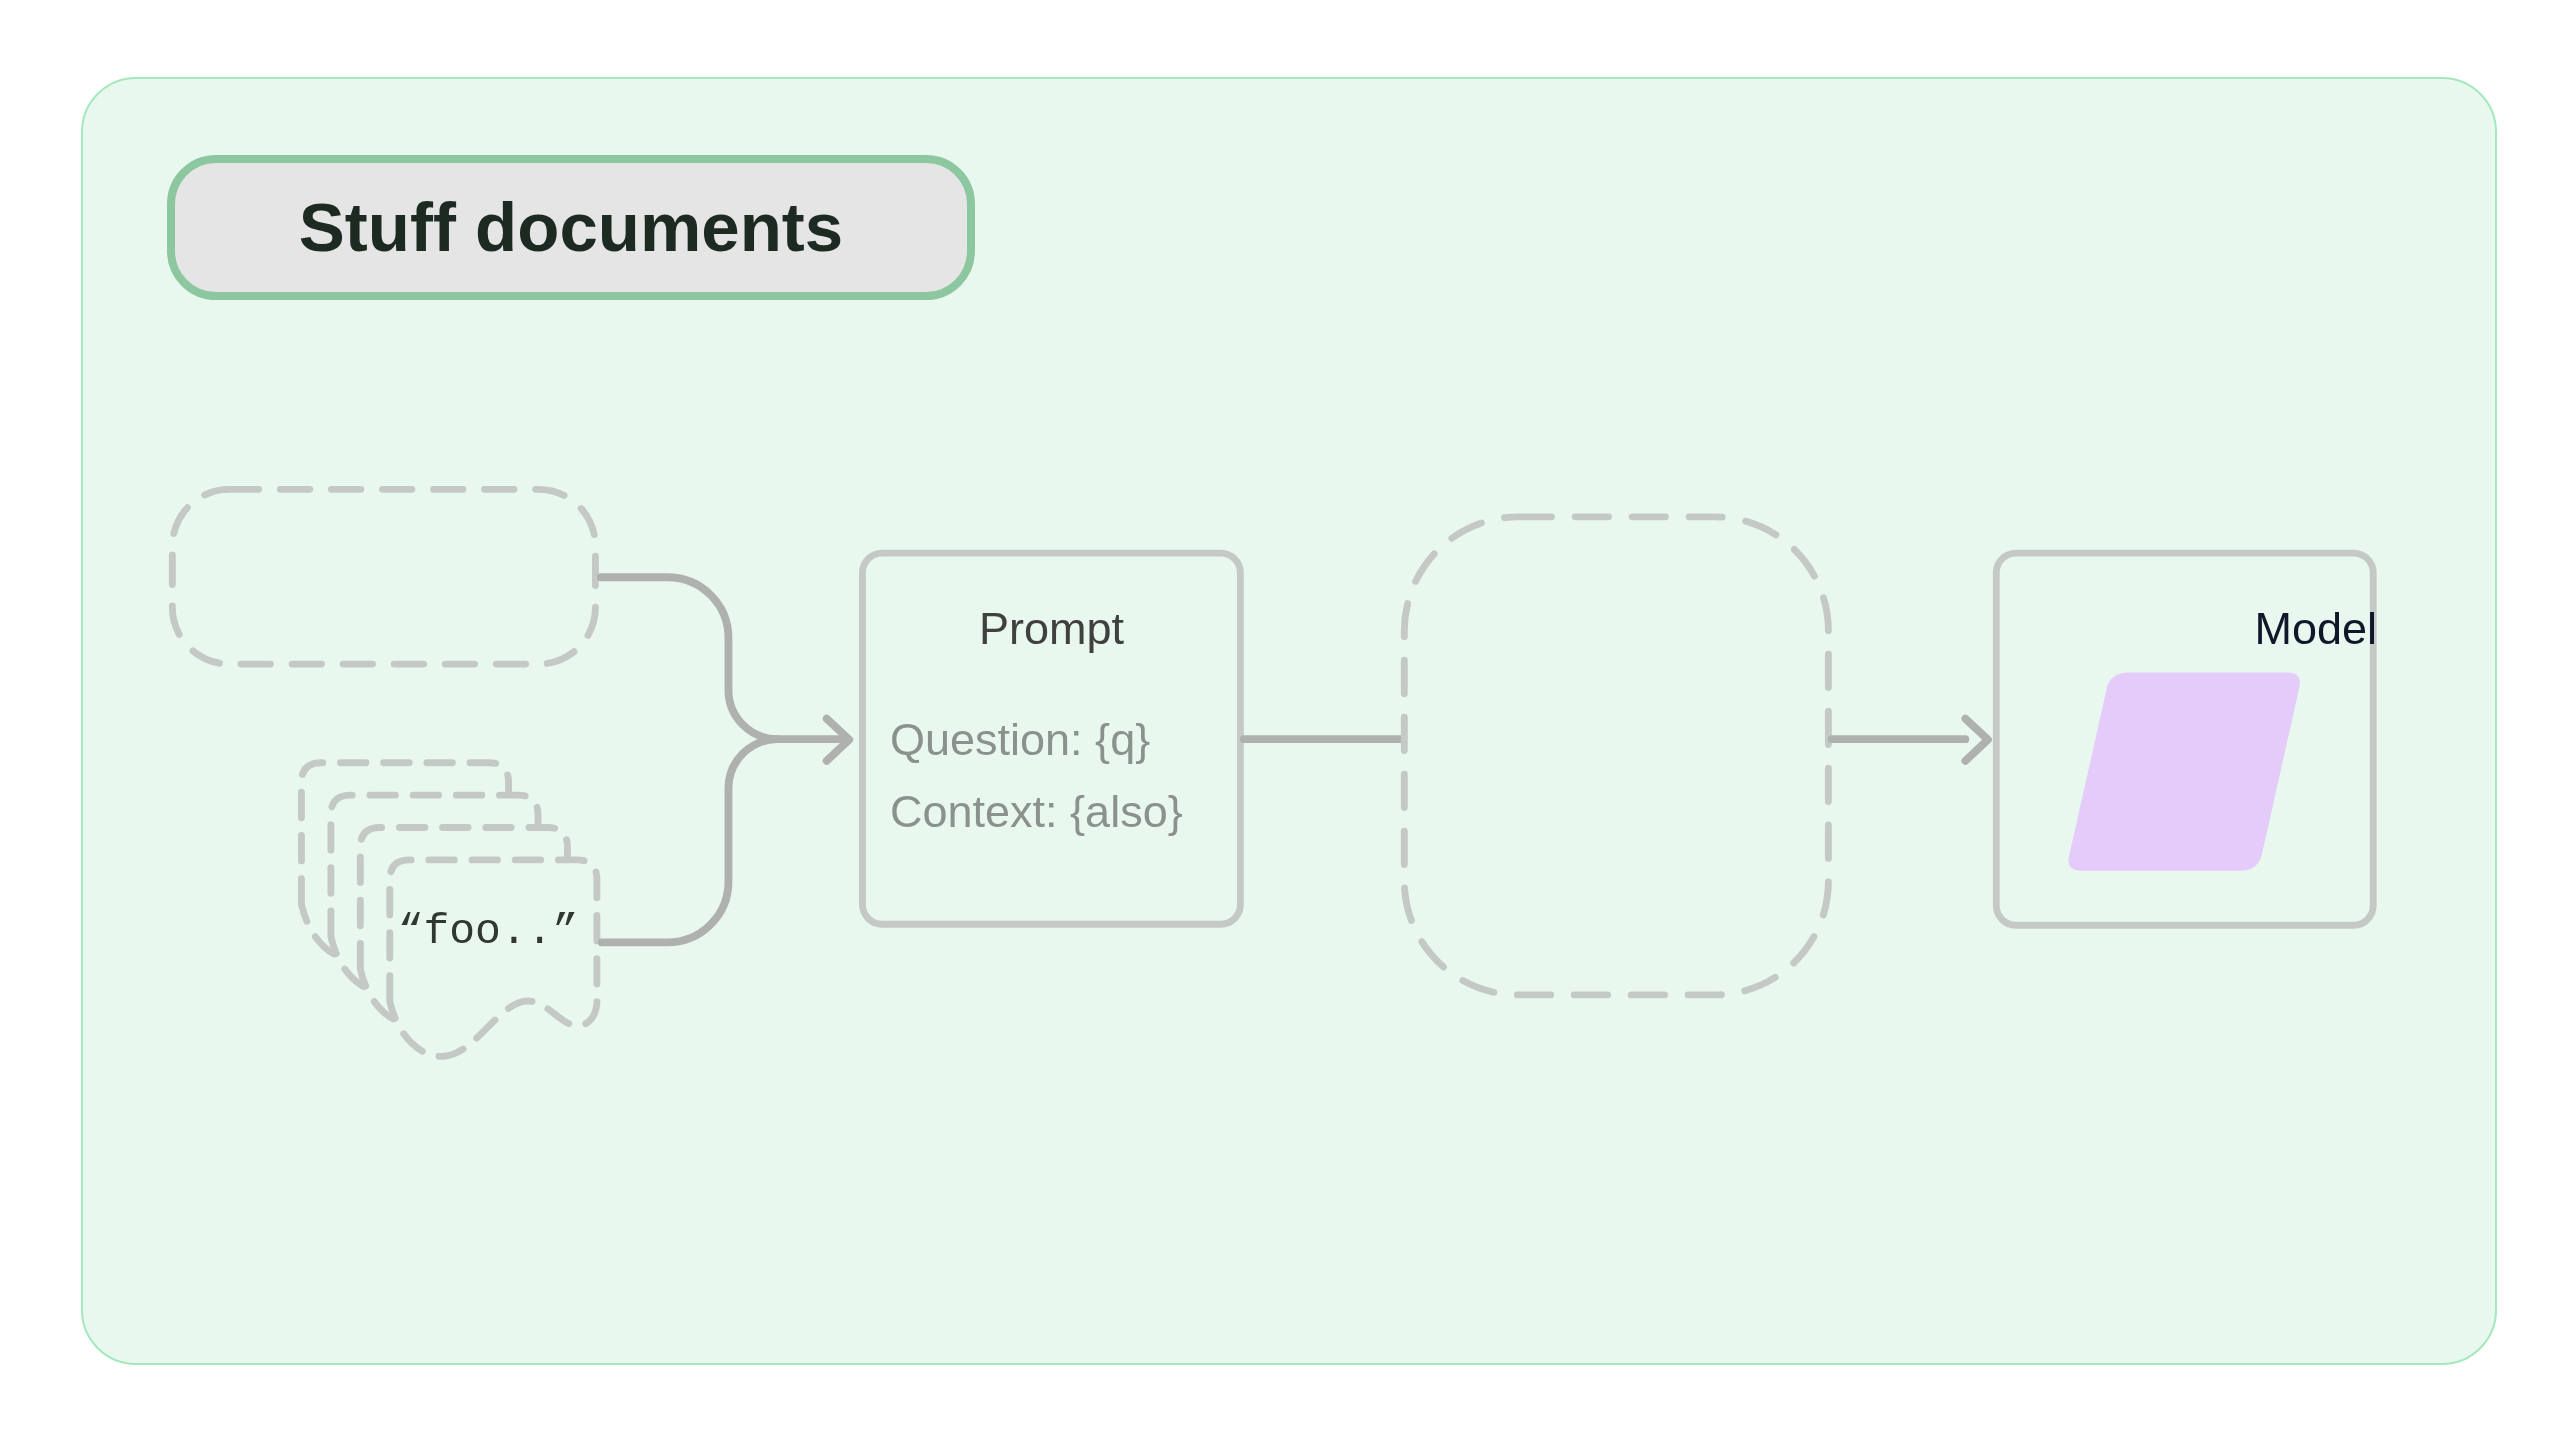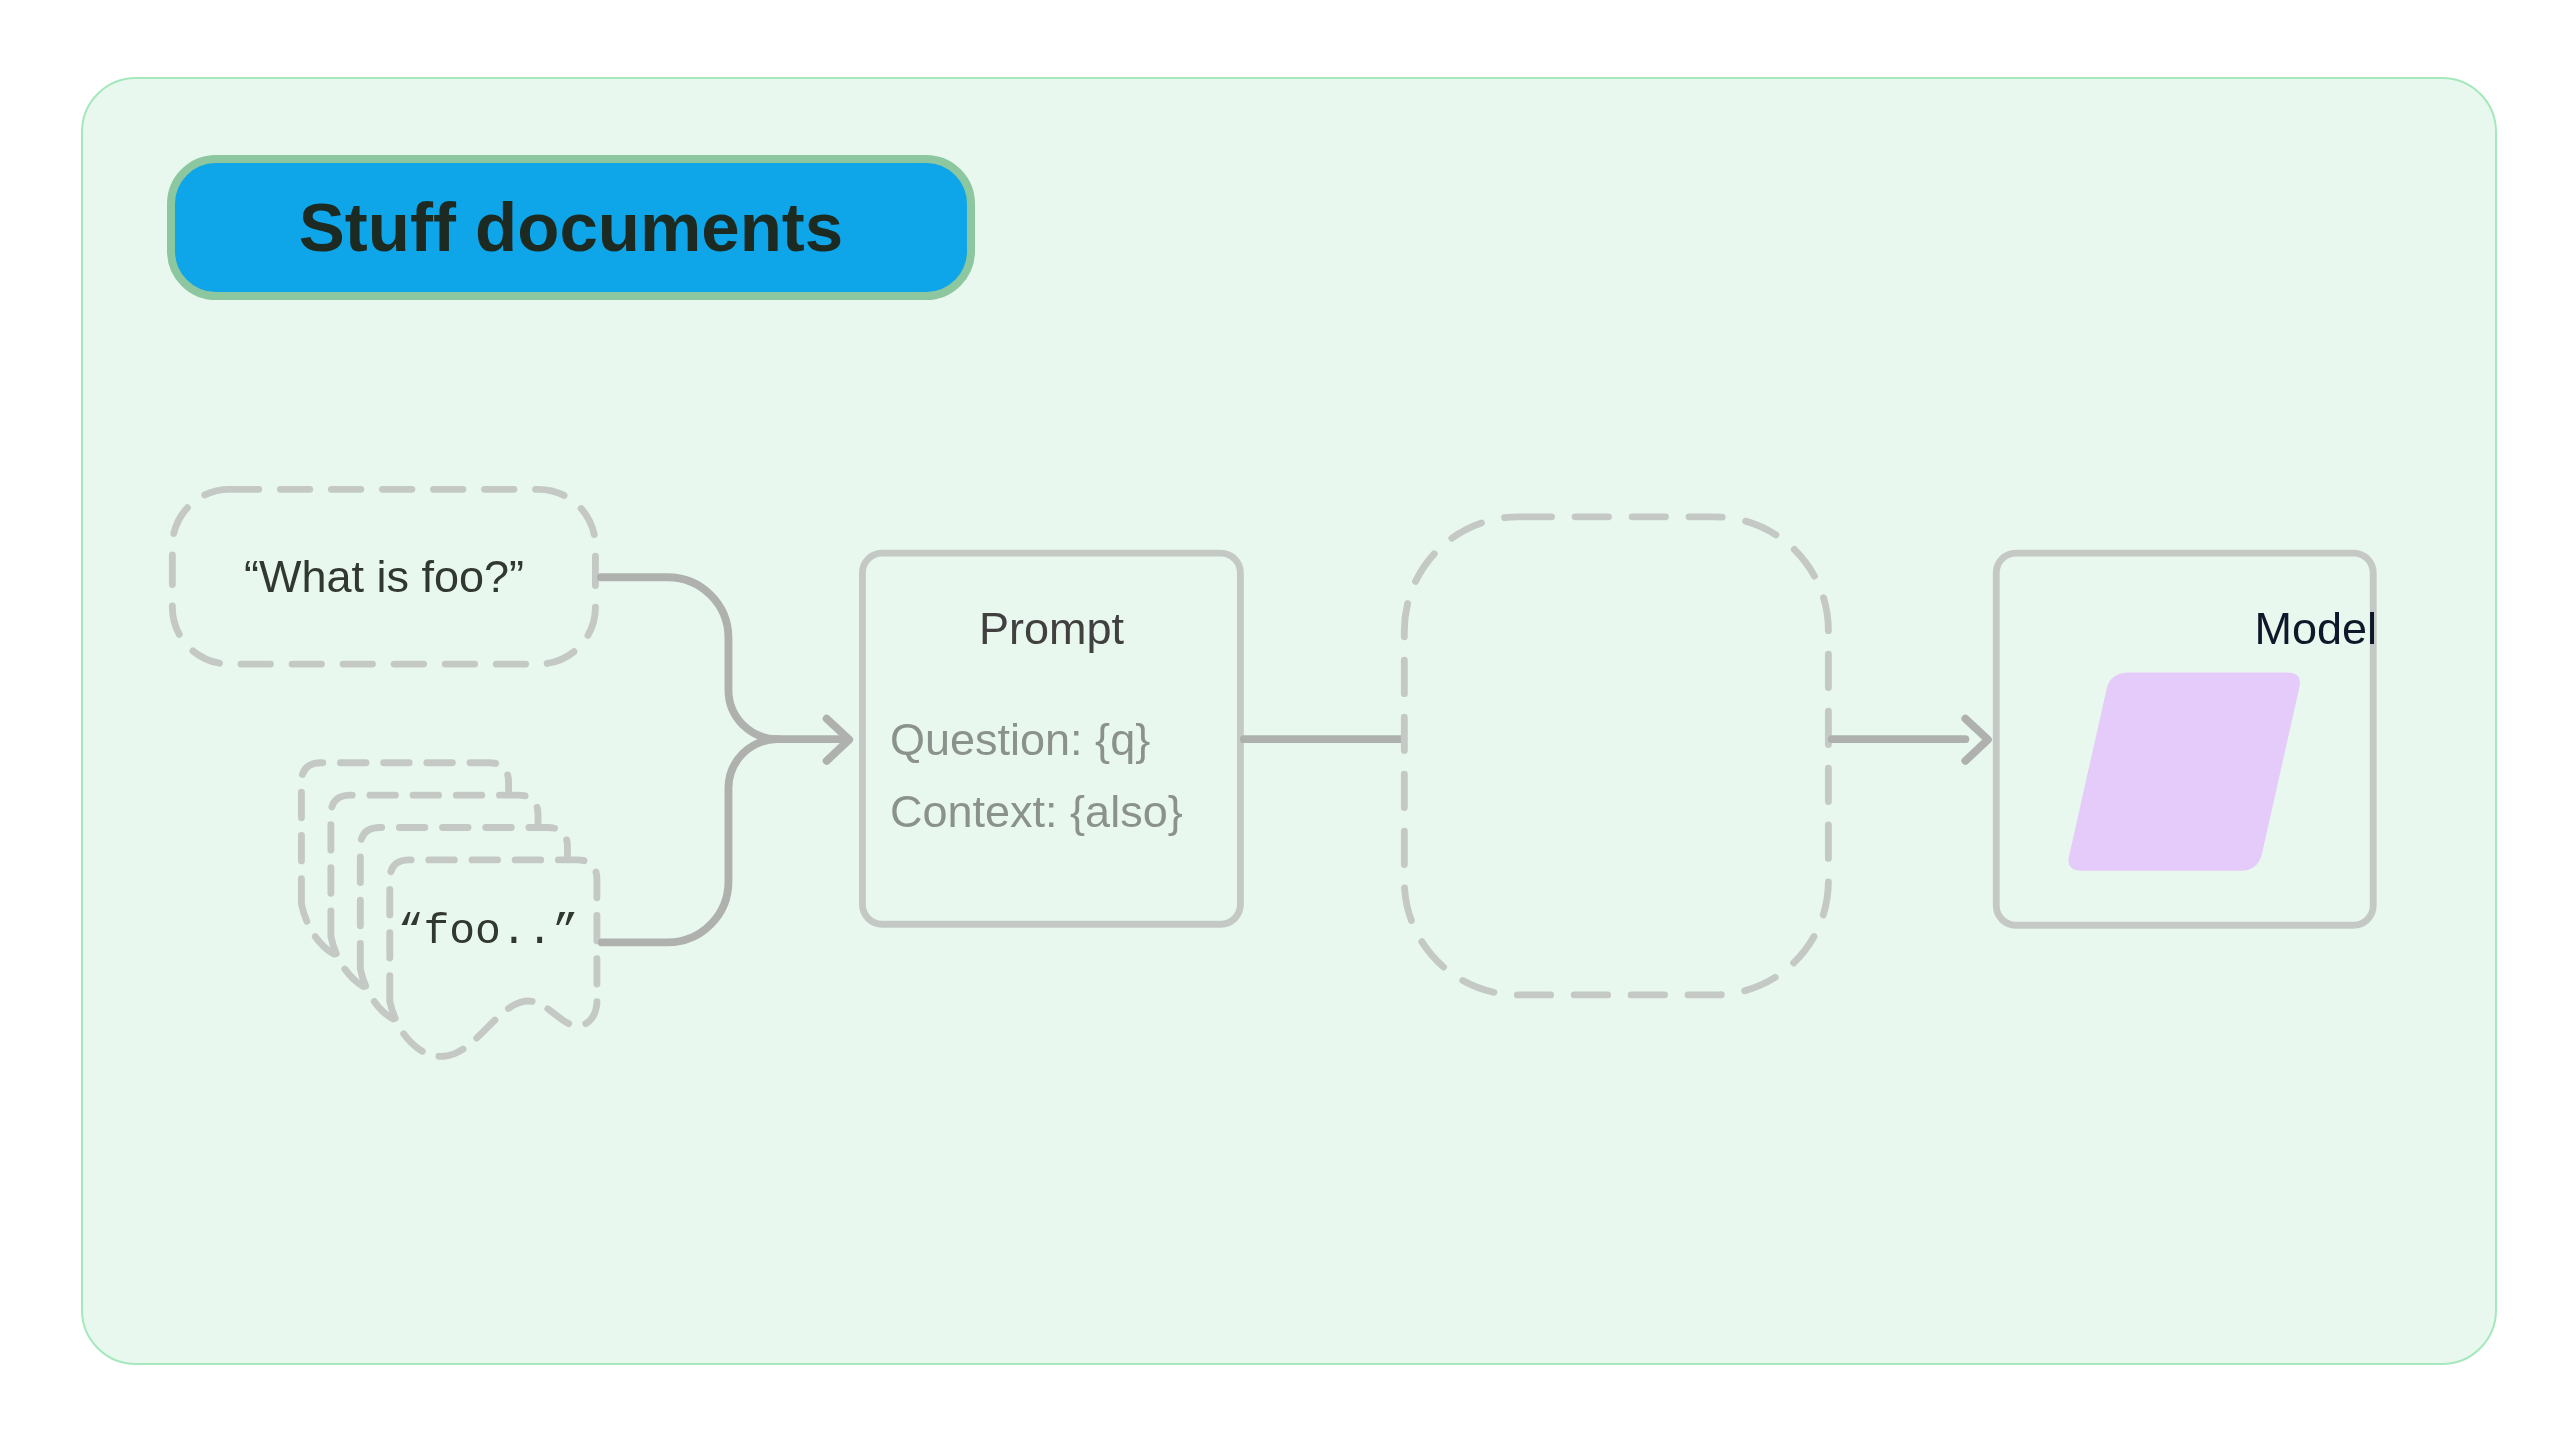--- a/index.html
+++ b/index.html
@@ -9,21 +9,21 @@
     -webkit-font-smoothing:antialiased;
   }
   .card{
     position:absolute;left:81px;top:77px;width:2416px;height:1288px;
     background:#e9f8ee;border:2.9px solid #a5e8bc;border-radius:55px;
     box-sizing:border-box;
   }
   svg.shapes{position:absolute;left:0;top:0;width:2576px;height:1445px;}
   .badge{
     position:absolute;left:167px;top:155px;width:808px;height:145px;
-    background:#0ea5e9;border:8.8px solid #8cc7a0;border-radius:49px;
+    background:#e5e5e5;border:8.8px solid #8cc7a0;border-radius:49px;
     box-sizing:border-box;display:flex;align-items:center;justify-content:center;
   }
   .badge span{
     font-size:69px;font-weight:600;color:#1c2a21;letter-spacing:0px;
   }
   .lbl{position:absolute;color:#31382f;}
   .q-bubble-lbl{
     left:169px;top:486px;width:430px;height:182px;
     display:flex;align-items:center;justify-content:center;
     font-size:45px;
@@ -95,21 +95,20 @@
     <path d="M 2169,685 L 2330,685 Q 2346,685 2342.1,701
              L 2303.9,871 Q 2299.1,887 2283,887
              L 2120,887 Q 2104,887 2107.9,871
              L 2146.1,701 Q 2150,685 2169,685 Z" fill="#e5cbf9" stroke="none"></path>
   </svg>
 
   <div class="badge">
     <span>Stuff documents</span>
   </div>
 
-  <div class="lbl q-bubble-lbl">“What is foo?”</div>
 
   <div class="lbl foo-lbl">“foo..”</div>
 
   <div class="lbl prompt-title">Prompt</div>
 
   <div class="lbl prompt-vars">
     <div>Question: {q}</div>
     <div>Context: {also}</div>
   </div>
 

